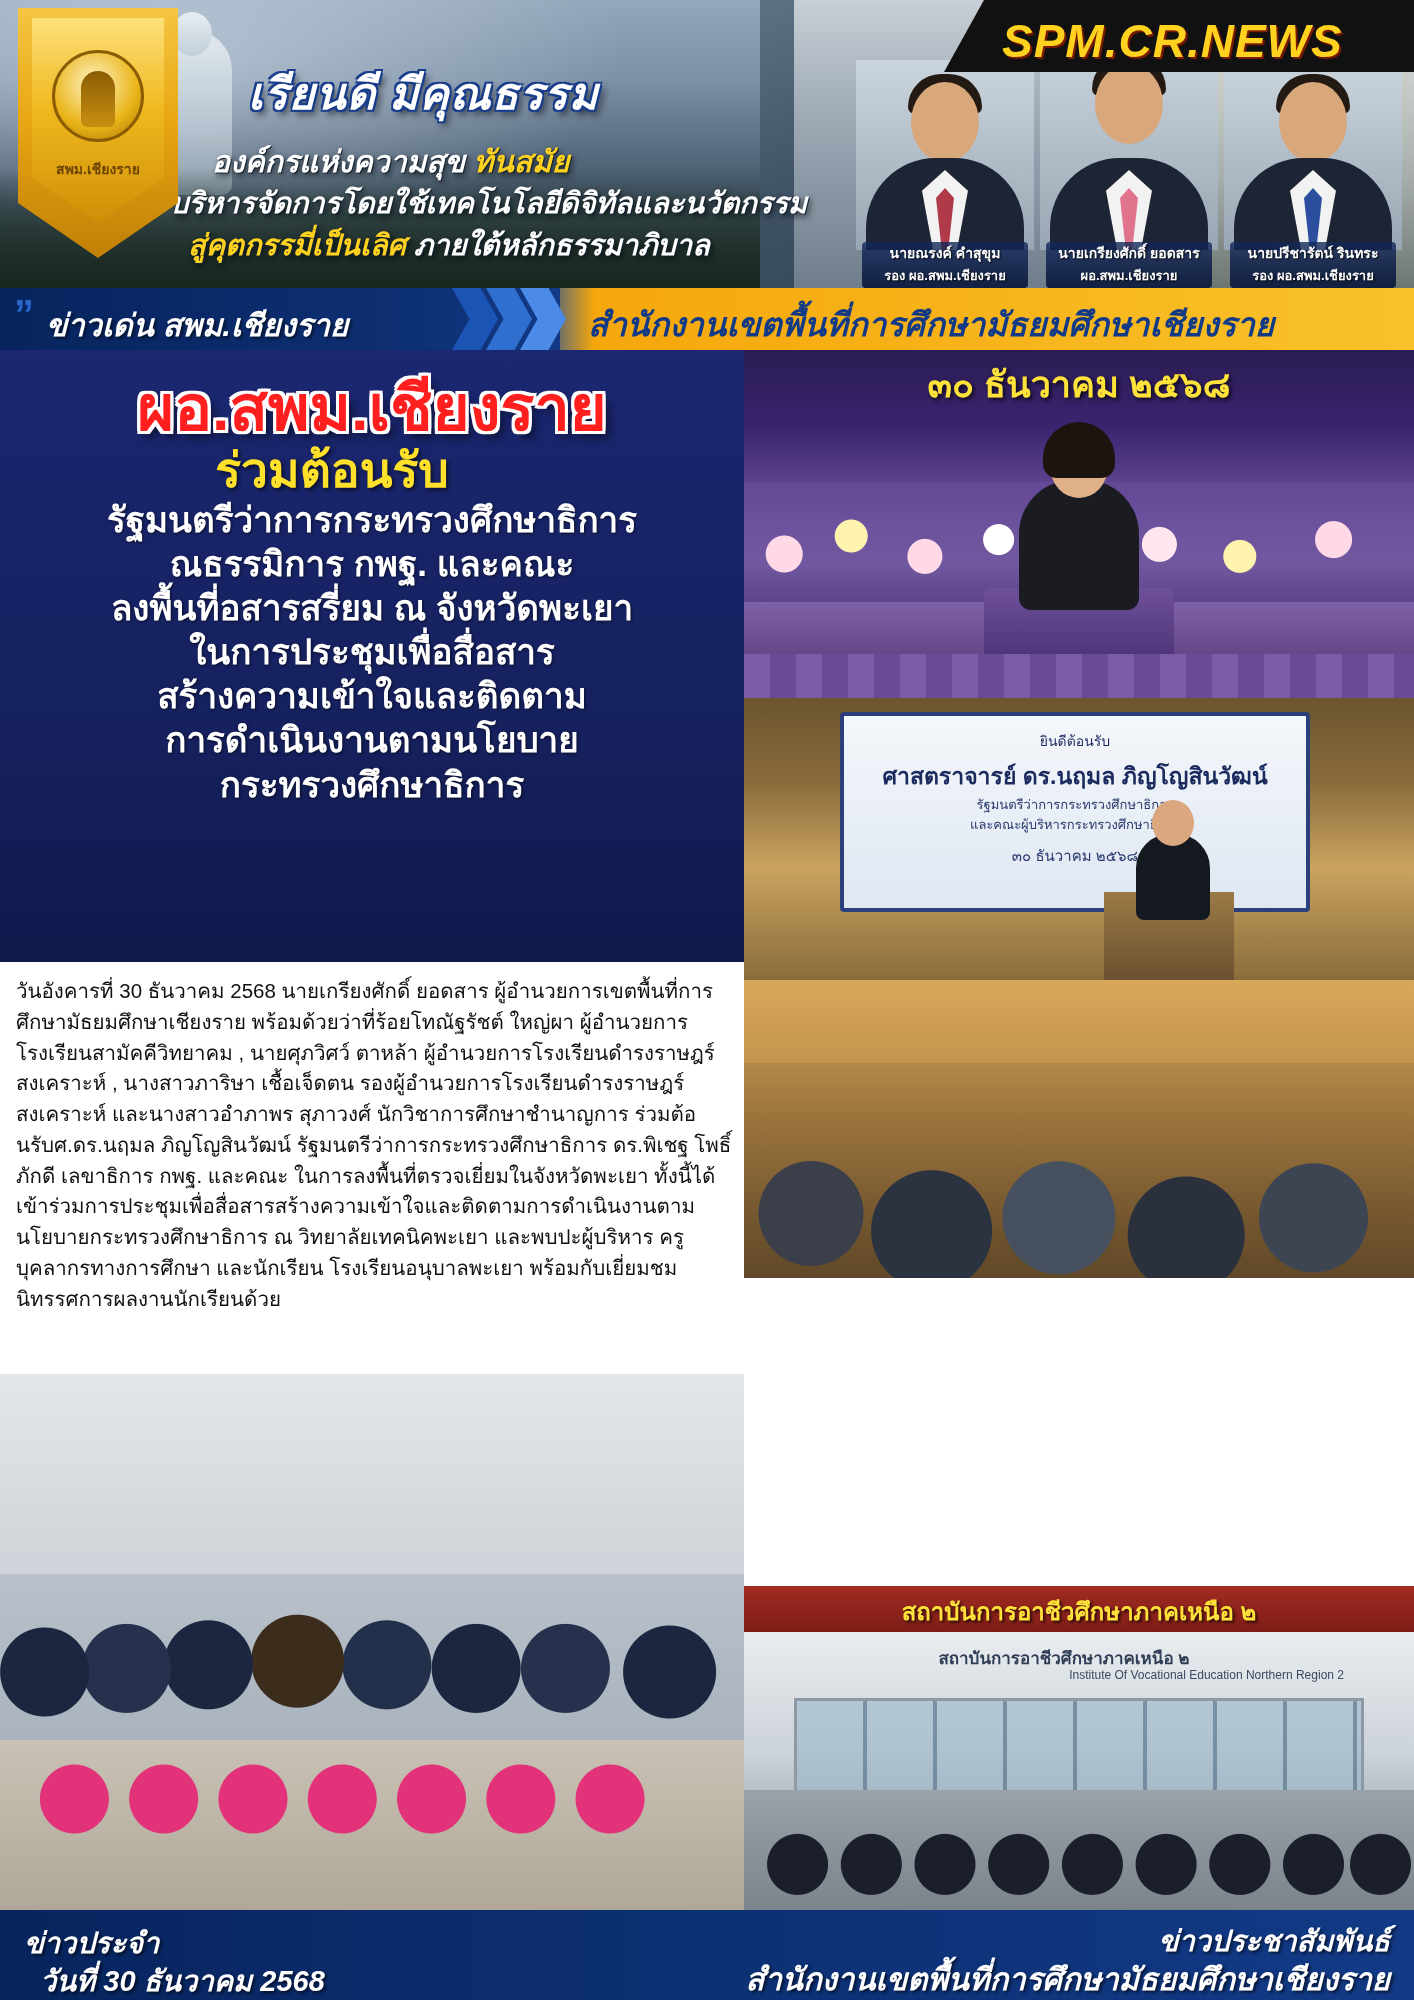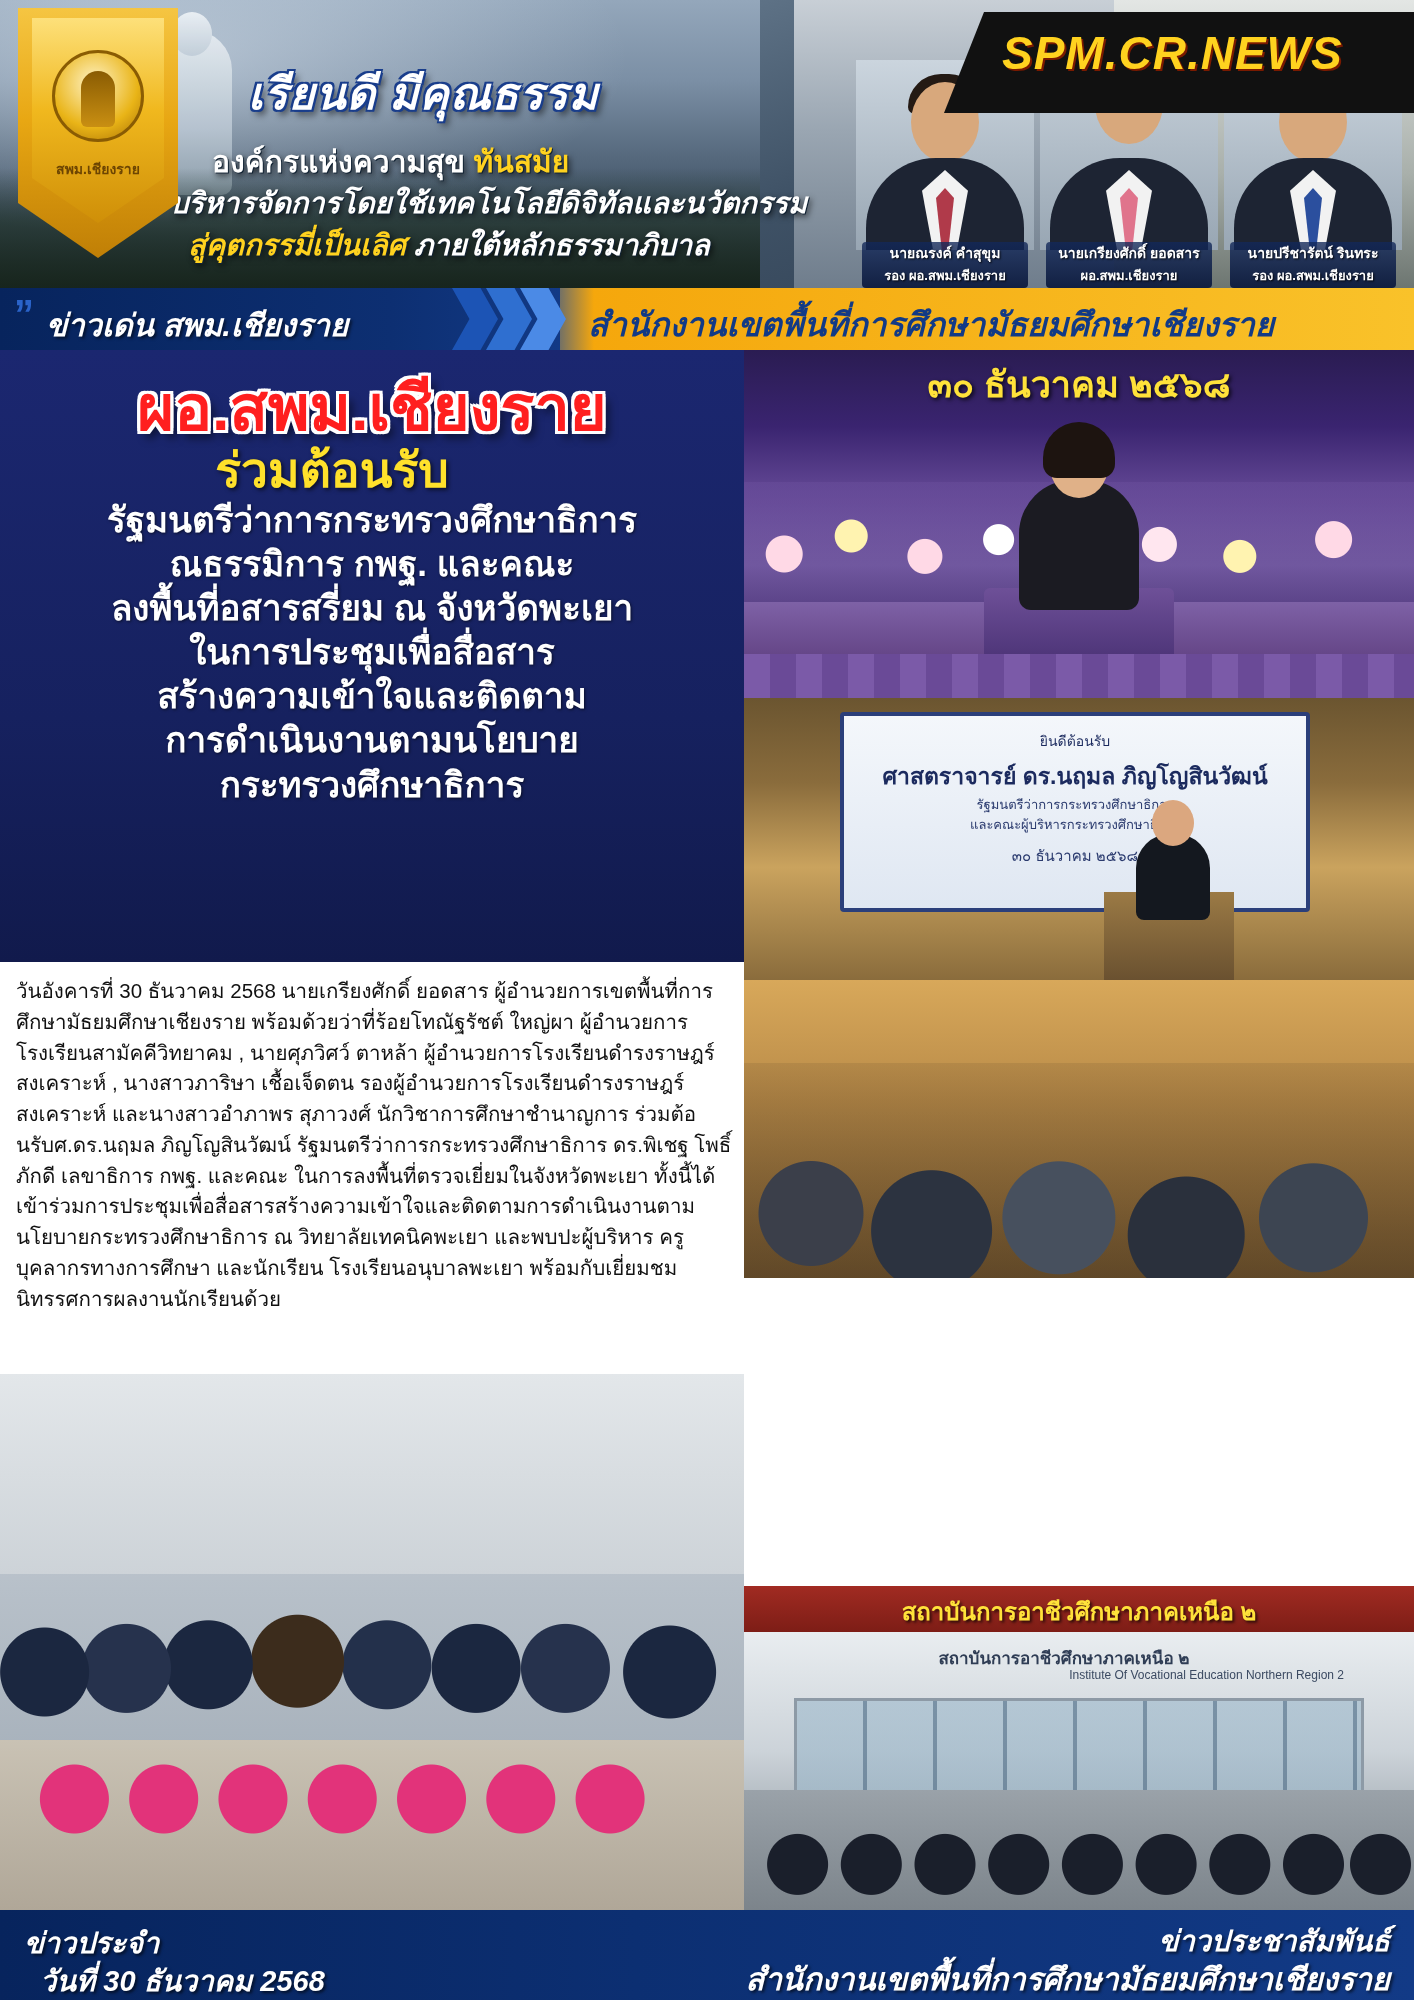--- a/index.html
+++ b/index.html
@@ -86,41 +86,41 @@
 
   .motto1 {
     position:absolute; left:248px; top:58px;
     font-size:44px; font-weight:bold; font-style:italic;
     color:#fff; letter-spacing:1px;
     text-shadow: 0 0 2px #1a3e8c, 2px 2px 0 #1a3e8c, -2px 2px 0 #1a3e8c, 2px -2px 0 #1a3e8c, -2px -2px 0 #1a3e8c, 4px 5px 7px rgba(0,0,0,.6);
     white-space: nowrap;
   }
   .motto2 {
     position:absolute; left:212px; top:138px;
-    font-size:30px; font-weight:bold; color:#ffffff;
+    font-size:30px; font-weight:bold; font-style:italic; color:#ffffff;
     text-shadow: 1px 1px 0 #123, 2px 3px 6px rgba(0,0,0,.75);
     white-space:nowrap;
   }
   .motto2 .hl { color:#ffd21f; }
   .motto3 {
     position:absolute; left:170px; top:180px;
     font-size:29px; font-weight:bold; font-style:italic; color:#ffffff;
     text-shadow: 1px 1px 0 #123, 2px 3px 6px rgba(0,0,0,.75);
     white-space:nowrap;
   }
   .motto4 {
     position:absolute; left:188px; top:222px;
     font-size:29px; font-weight:bold; font-style:italic; color:#ffffff;
     text-shadow: 1px 1px 0 #123, 2px 3px 6px rgba(0,0,0,.75);
     white-space:nowrap;
   }
   .motto4 .hl { color:#ffd21f; }
 
   .news-tag {
-    position:absolute; right:0; top:12px; width:470px; height:101px;
+    position:absolute; right:0; top:0; width:470px; height:72px;
     background:#111; z-index:7;
     clip-path: polygon(40px 0, 100% 0, 100% 100%, 0 100%);
   }
   .news-tag span{
     position:absolute; left:58px; top:14px;
     font-size:46px; font-weight:bold; font-style:italic;
     color:#ffd21f; letter-spacing:1px;
     text-shadow: 2px 2px 0 #7a1a00;
   }
 

